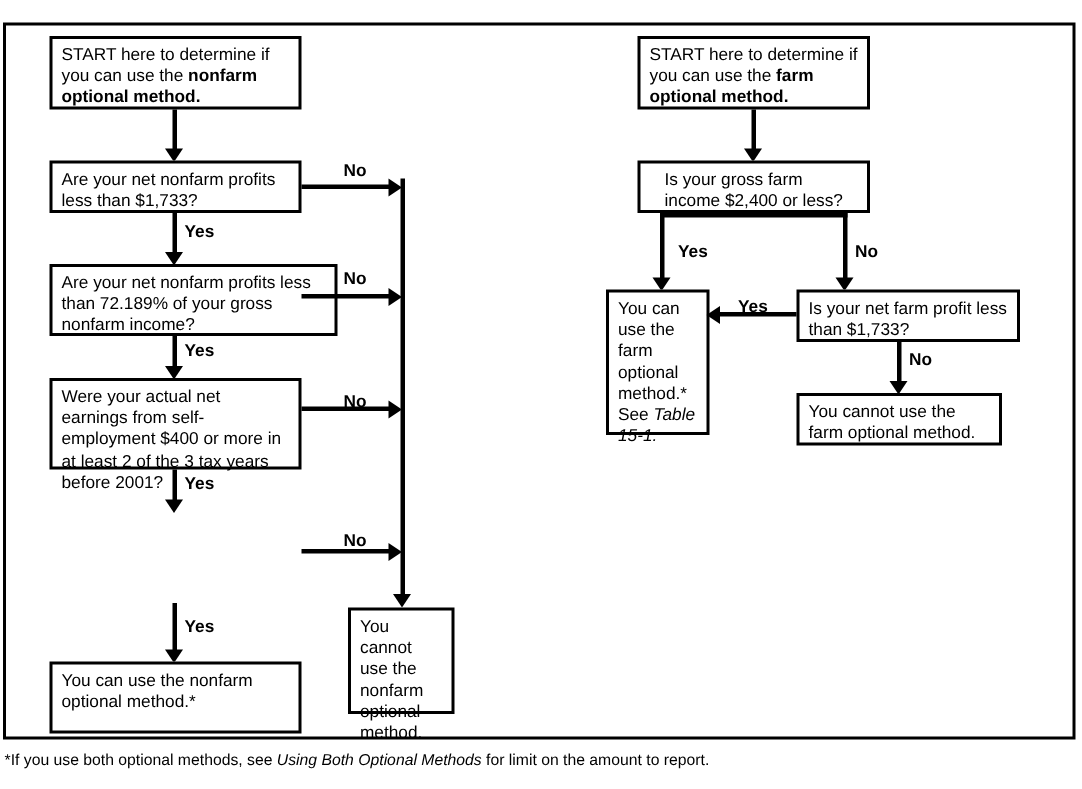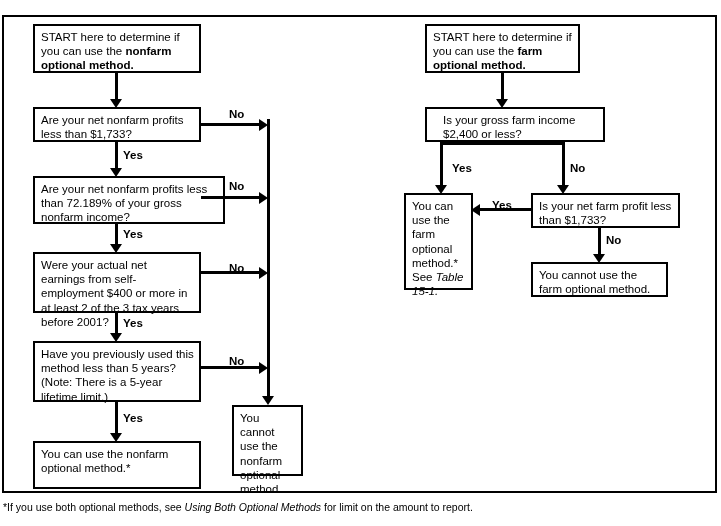--- a/index.html
+++ b/index.html
@@ -152,23 +152,20 @@
   <div class="box" style="left:33px; top:252px; width:168px; height:61px;">
     <span>Were your actual net earnings from self-employment $400 or more in at least 2 of the 3 tax years before 2001?</span>
   </div>
   <div class="hline" style="left:201px; top:271px; width:62px;"></div>
   <div class="arrow-right" style="left:259px; top:267px;"></div>
   <div class="edge-label" style="left:229px; top:262px;">No</div>
   <div class="vline" style="left:115px; top:313px; height:25px;"></div>
   <div class="arrow-down" style="left:110px; top:333px;"></div>
   <div class="edge-label" style="left:123px; top:317px;">Yes</div>
 
-  <div class="box" style="left:33px; top:341px; width:168px; height:61px;">
-    <span>Have you previously used this method less than 5 years? (Note: There is a 5-year lifetime limit.)</span>
-  </div>
   <div class="hline" style="left:201px; top:366px; width:62px;"></div>
   <div class="arrow-right" style="left:259px; top:362px;"></div>
   <div class="edge-label" style="left:229px; top:355px;">No</div>
   <div class="vline" style="left:115px; top:402px; height:36px;"></div>
   <div class="arrow-down" style="left:110px; top:433px;"></div>
   <div class="edge-label" style="left:123px; top:412px;">Yes</div>
 
   <div class="box" style="left:33px; top:441px; width:168px; height:48px;">
     <span>You can use the nonfarm optional method.*</span>
   </div>
@@ -181,21 +178,21 @@
   </div>
 
   <div class="box" style="left:425px; top:24px; width:155px; height:49px;">
     <span>START here to determine if</span><br>
     <span>you can use the </span><b>farm</b><br>
     <b>optional method.</b>
   </div>
   <div class="vline" style="left:501px; top:73px; height:31px;"></div>
   <div class="arrow-down" style="left:496px; top:99px;"></div>
 
-  <div class="box" style="left:425px; top:107px; width:180px; height:35px;padding-left:16px;">
+  <div class="box" style="left:425px; top:107px; width:155px; height:35px;padding-left:16px;">
     <span>Is your gross farm income $2,400 or less?</span>
   </div>
 
   <div class="hline" style="left:440px; top:142px; width:125px;"></div>
 
   <div class="vline" style="left:440px; top:142px; height:48px;"></div>
   <div class="arrow-down" style="left:435px; top:185px;"></div>
   <div class="edge-label" style="left:452px; top:162px;">Yes</div>
 
   <div class="vline" style="left:562px; top:142px; height:48px;"></div>

